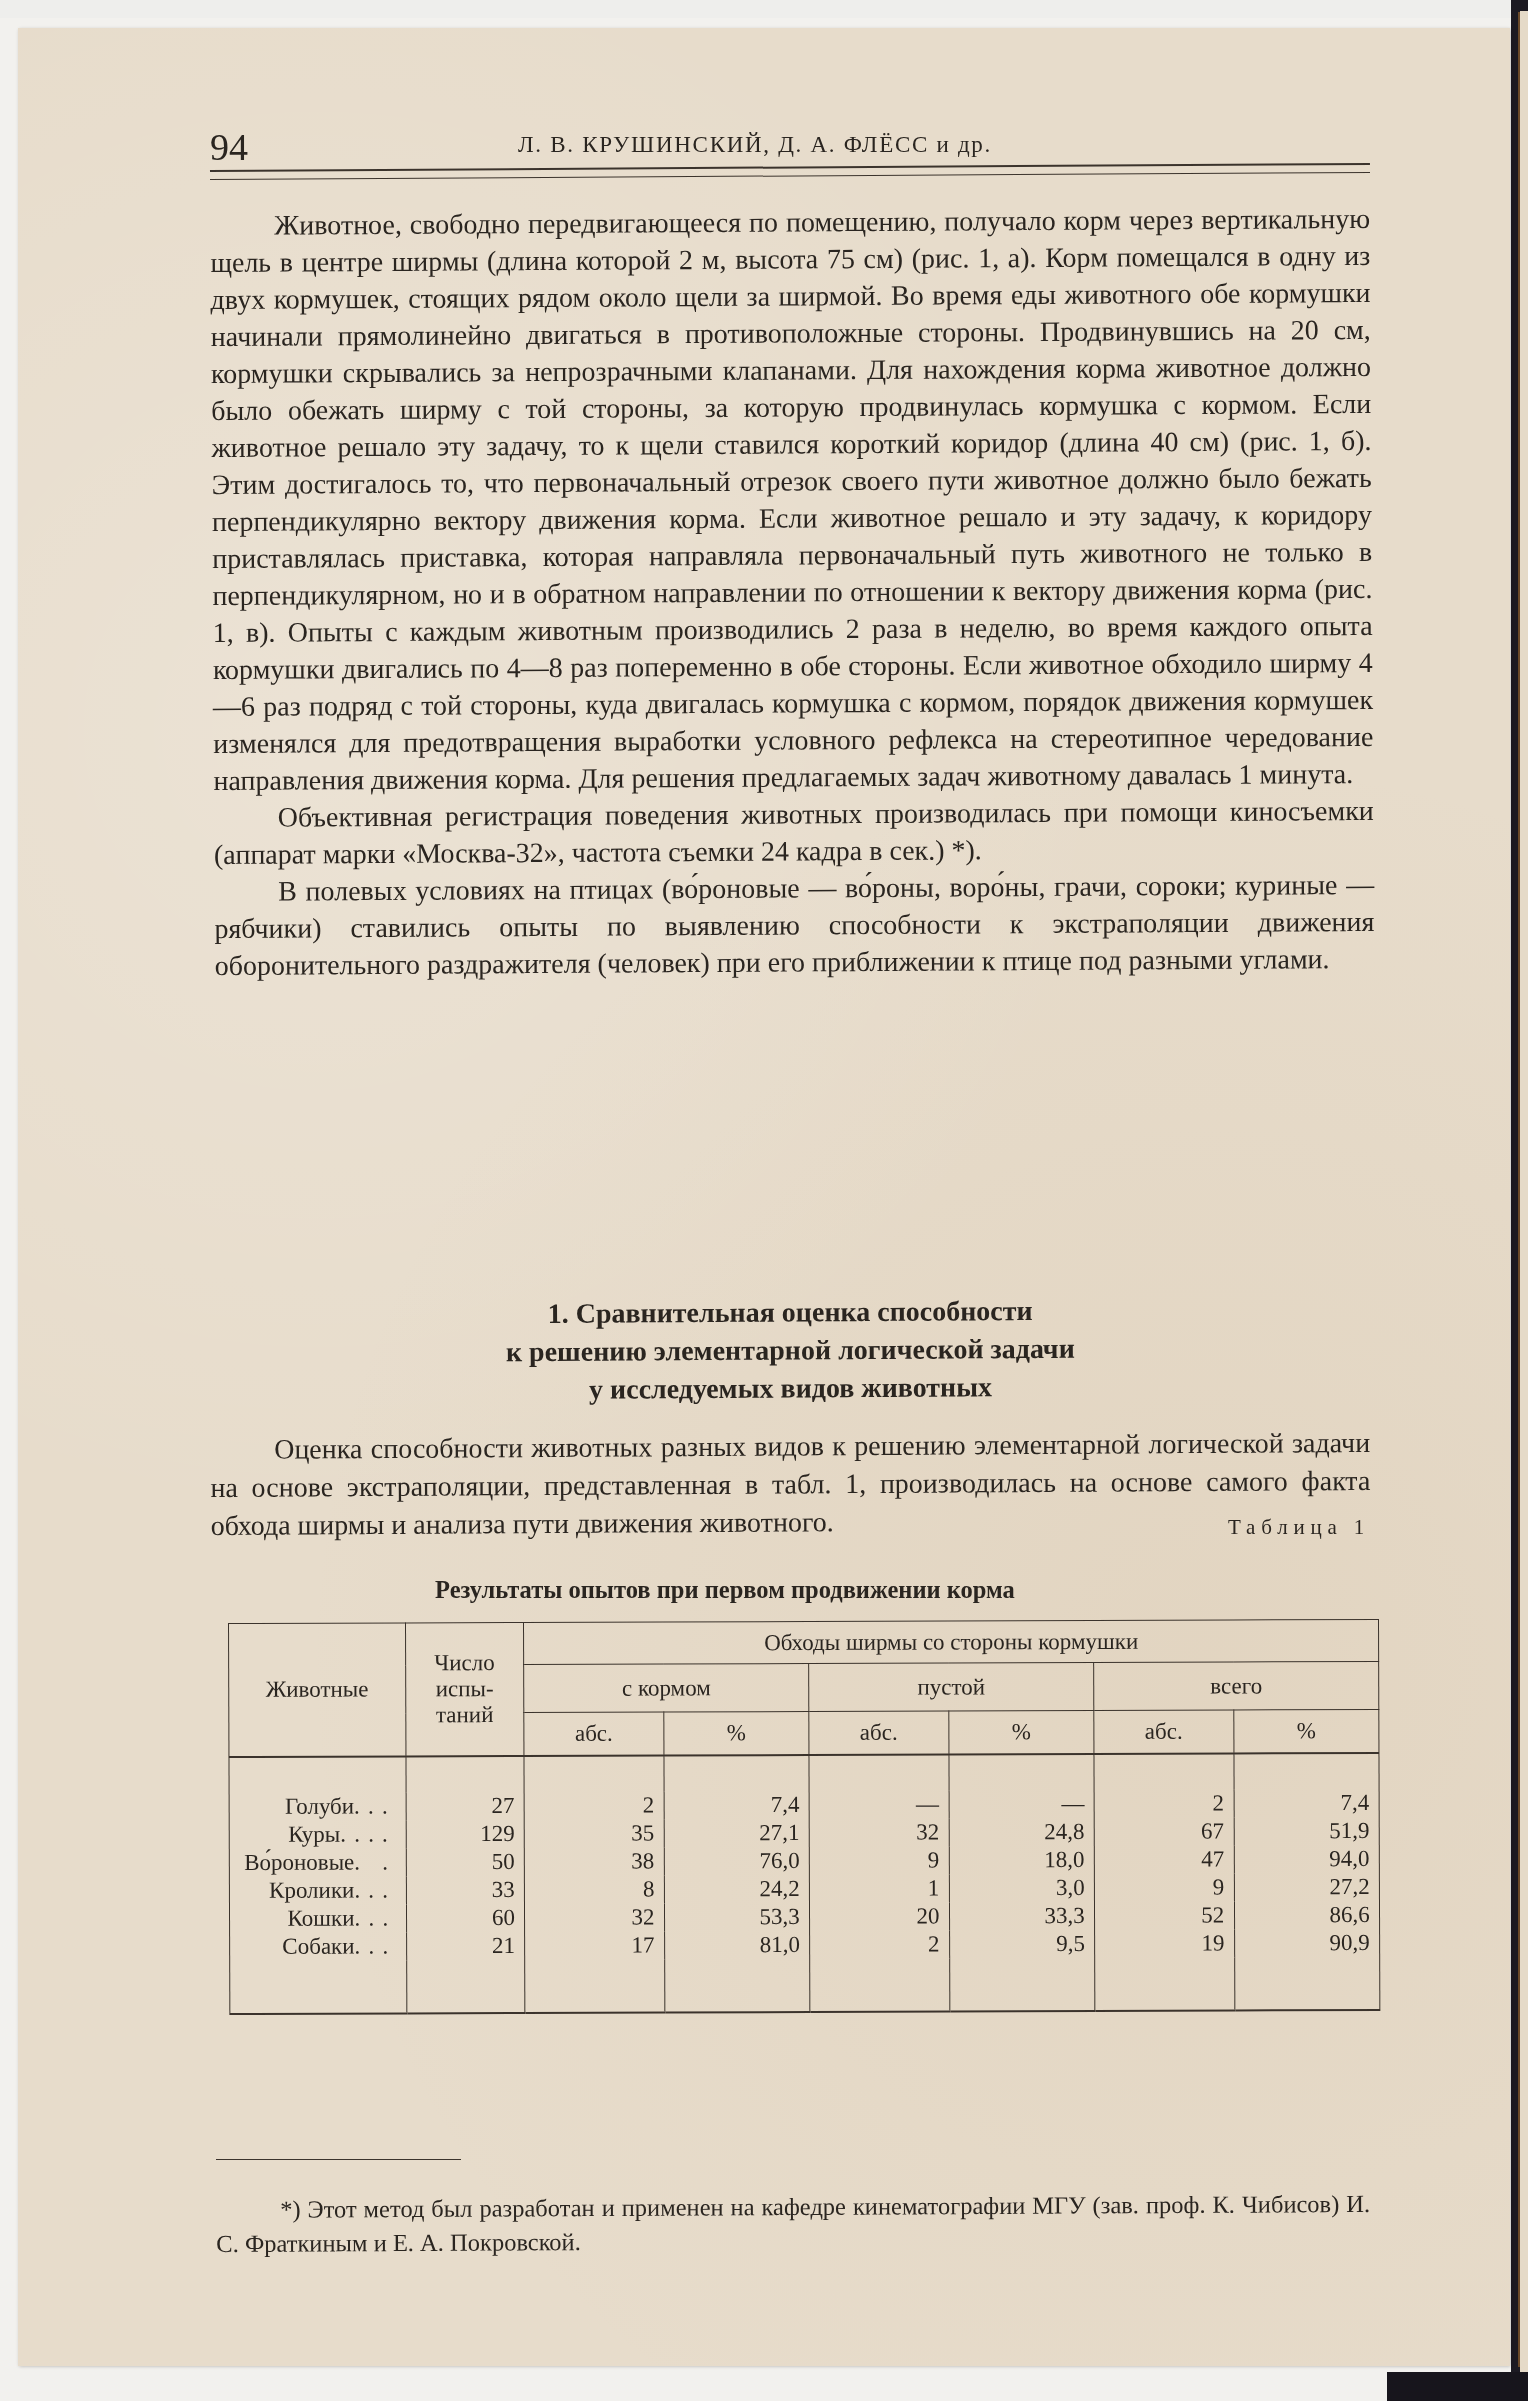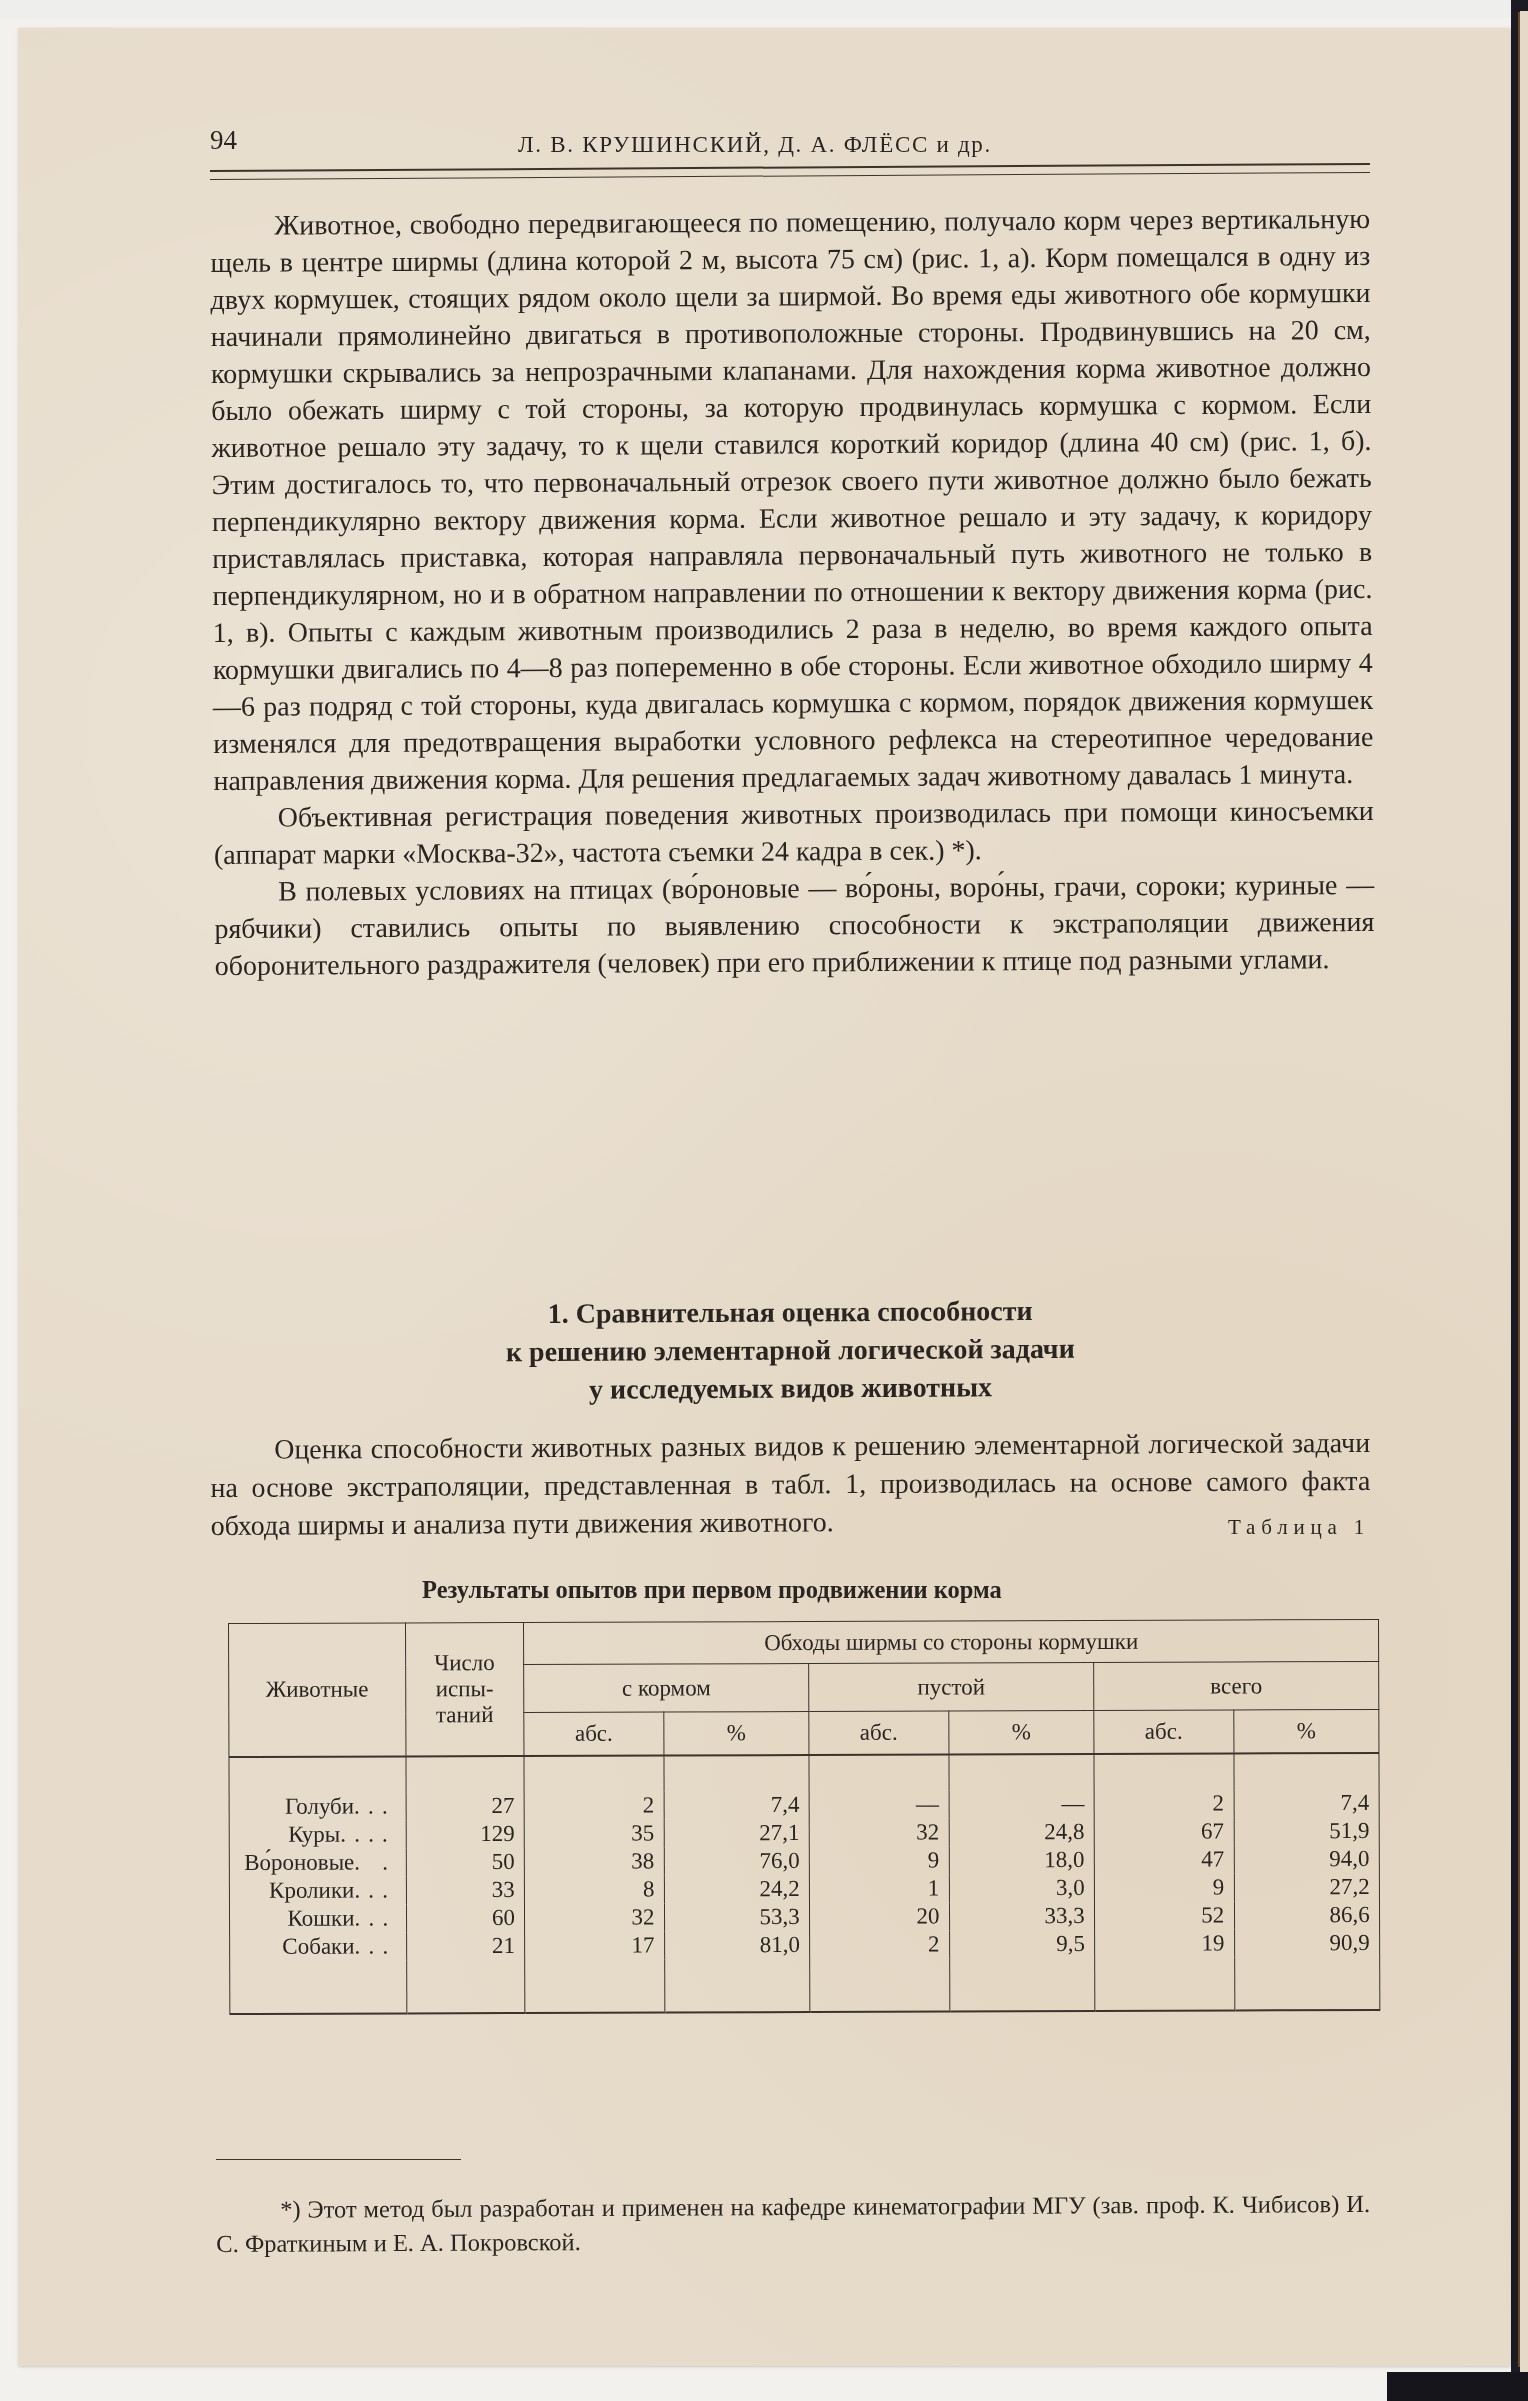--- a/index.html
+++ b/index.html
@@ -22,21 +22,21 @@
   }
   .page-edge {
     position: absolute; left: 1518px; top: 11.7px; width: 2.3px; height: 2355px;
     background: #6b4a2a;
   }
   .next-page {
     position: absolute; left: 1520px; top: 10.5px; width: 8.2px; height: 2361px; background: #e5dac8;
   }
   .content { position: absolute; left: 210px; top: 125px; width: 1160px; }
   .header { position: relative; height: 47px; }
-  .page-number { position: absolute; left: 0; top: 0; font-size: 27px; }
+  .page-number { position: absolute; left: 0; top: 0; font-size: 38px; }
   .running-head {
     position: absolute; left: 308px; top: 7px; font-size: 23px; letter-spacing: 1.7px;
   }
   .rule-double {
     position: absolute; left: 0; top: 45px; width: 1160px; height: 7px;
     border-top: 2.3px solid #3b332c; border-bottom: 1.7px solid #3b332c;
     transform: rotate(-0.35deg); transform-origin: left center;
   }
   .body-text {
     position: absolute; top: 82px; left: 0; width: 1160px;
@@ -51,21 +51,21 @@
   }
   .para2 {
     position: absolute; top: 1306px; left: 0; width: 1160px;
     font-size: 28px; line-height: 38px; text-align: justify;
     transform: rotate(-0.35deg); transform-origin: left top;
   }
   .table-label {
     position: absolute; top: 1390px; right: 0; font-size: 21px; letter-spacing: 5.8px;
   }
   .table-caption {
-    position: absolute; top: 1451px; left: 212px; font-size: 24.5px; font-weight: bold; text-align: center;
+    position: absolute; top: 1451px; left: 225px; font-size: 24.5px; font-weight: bold; text-align: center;
   }
   .table-wrap {
     position: absolute; top: 1498px; left: 17.5px; width: 1151px;
     transform: rotate(-0.2deg); transform-origin: left top;
   }
   table.data { border-collapse: collapse; width: 100%; font-size: 23px; }
   table.data th, table.data td { border-left: 1.2px solid #3b332c; border-right: 1.2px solid #3b332c; padding: 0 9.3px; }
   table.data thead th { font-weight: normal; text-align: center; border-top: 1.7px solid #3b332c; border-bottom: 1.2px solid #3b332c; }
   table.data thead tr.top th { height: 41px; }
   table.data thead tr.mid th { height: 47px; margin-left: 32px; }

